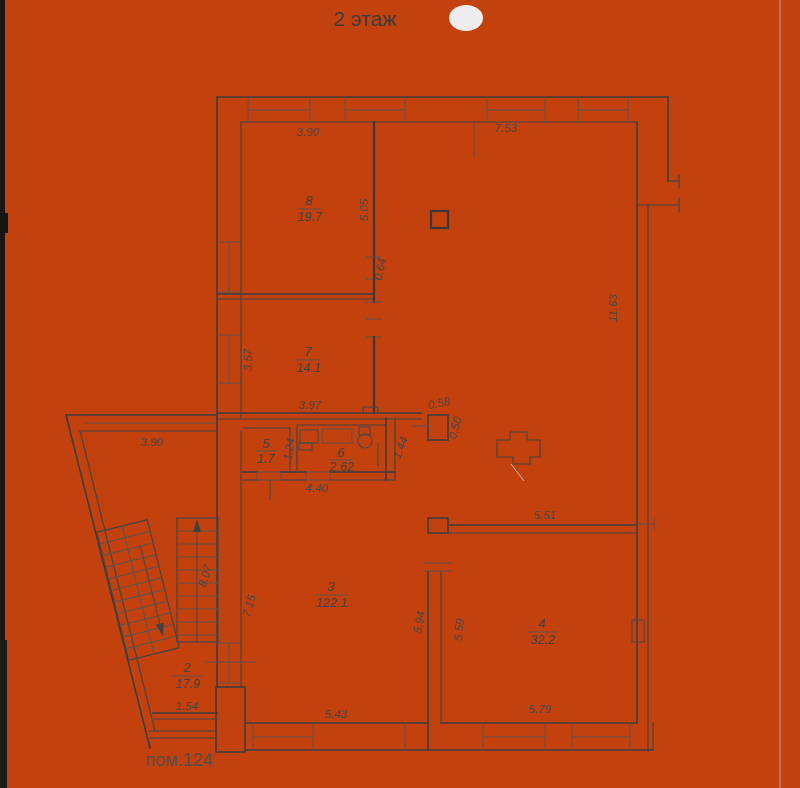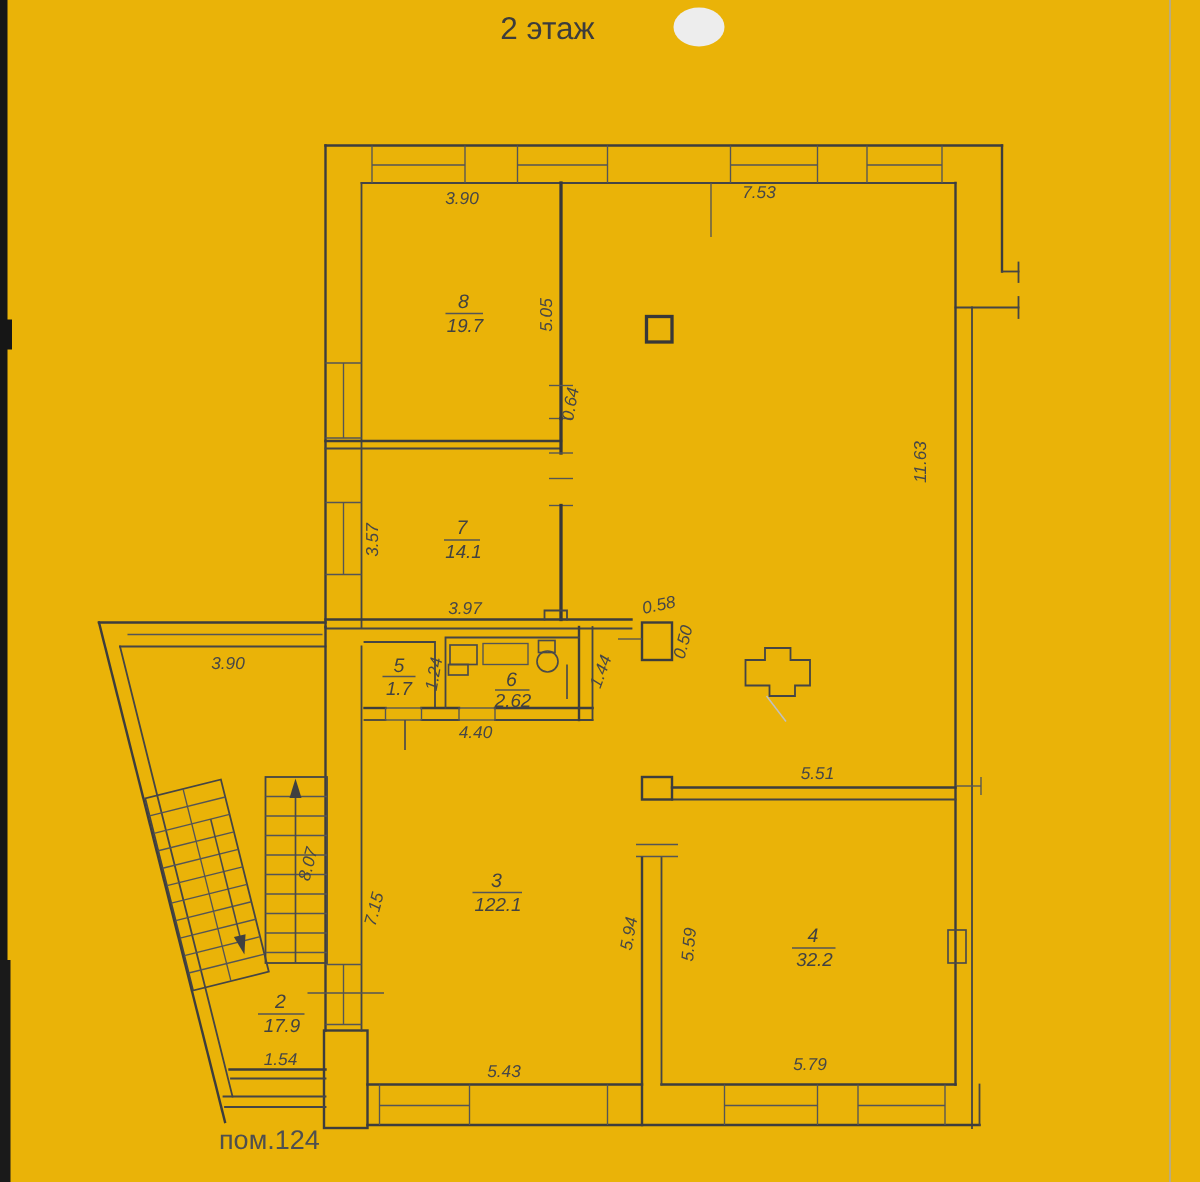--- a/index.html
+++ b/index.html
@@ -1,16 +1,16 @@
 <!DOCTYPE html>
 <html><head>
 <meta charset="utf-8">
 <style>
   html,body{margin:0;padding:0;background:#fff;}
-  .page{position:relative;width:800px;height:788px;background:#eab308;overflow:hidden;
+  .page{position:relative;width:800px;height:788px;background:#c2410c;overflow:hidden;
         font-family:"Liberation Sans",sans-serif;}
   svg{display:block}
   .wall{stroke:#3d3d3d;fill:none;stroke-width:1.6;stroke-linecap:square;}
   .wall2{stroke:#454545;fill:none;stroke-width:1.2;stroke-linecap:square;}
   .thick{stroke:#383838;fill:none;stroke-width:2.2;stroke-linecap:square;}
   .thin{stroke:#555;fill:none;stroke-width:0.9;}
   .fix{stroke:#4a4a4a;fill:none;stroke-width:1.1;}
   .dim{font-family:"Liberation Sans",sans-serif;font-style:italic;font-size:11.5px;
        fill:#474747;text-anchor:middle;}
   .room-no{font-family:"Liberation Sans",sans-serif;font-style:italic;font-size:13px;

